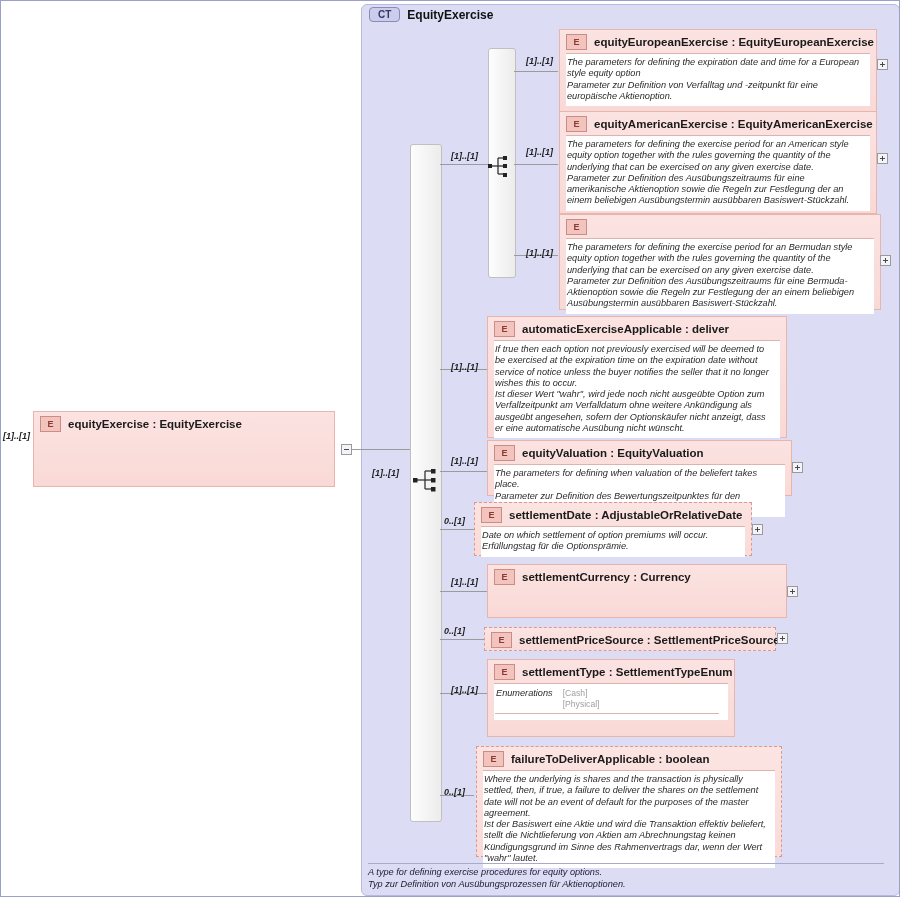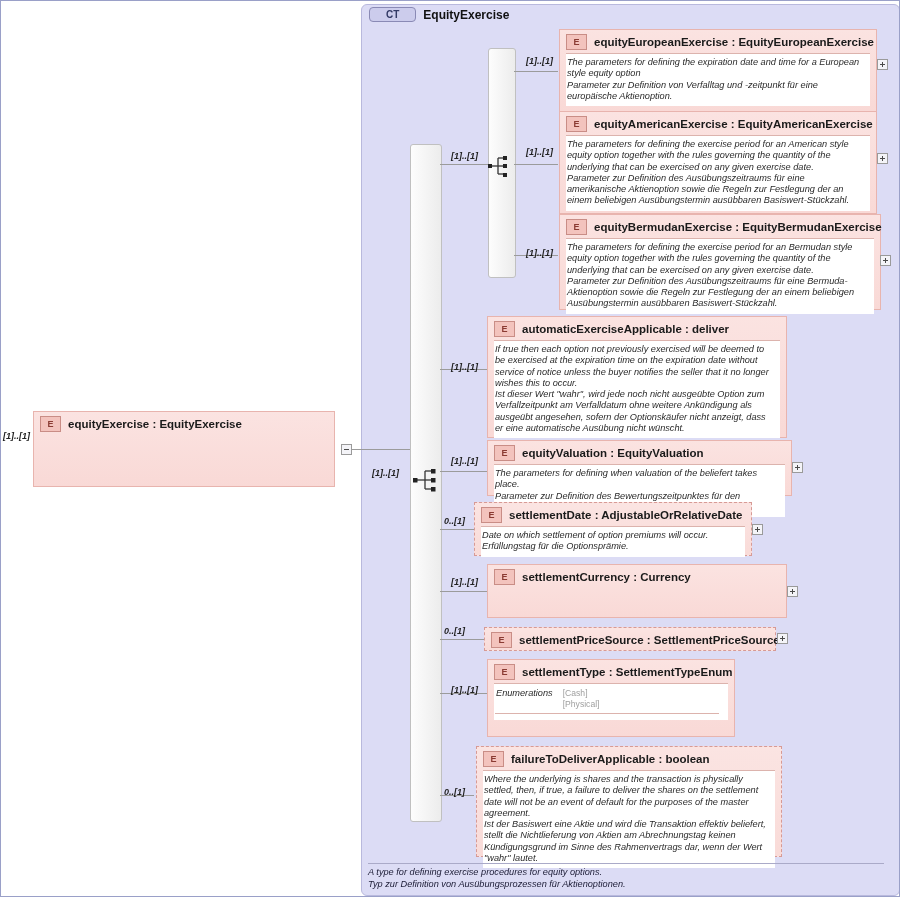--- a/index.html
+++ b/index.html
@@ -27,21 +27,21 @@
     position:absolute;
     display:flex;align-items:center;gap:7px;
     white-space:nowrap;
   }
   .ct-tag{
     display:inline-block;
     font-size:10px;font-weight:bold;color:#333a66;
     border:1px solid #8a8ab5;
     border-radius:4px;
     background:#ccccec;
-    padding:1px 16px;
+    padding:1px 8px;
     line-height:11px;
   }
   .ct-title{
     font-size:12px;font-weight:bold;color:#111111;
   }
 
   
   .group-panel{
     position:absolute;
     background:linear-gradient(to right,#fdfdfd,#ececec);
@@ -233,21 +233,20 @@
       <div class="el-doc">The parameters for defining the exercise period for an American style equity option together with the rules governing the quantity of the underlying that can be exercised on any given exercise date.
 Parameter zur Definition des Ausübungszeitraums für eine amerikanische Aktienoption sowie die Regeln zur Festlegung der an einem beliebigen Ausübungstermin ausübbaren Basiswert-Stückzahl.</div>
     </div>
   </div>
   <div class="toggle plus" style="left:876px;top:152px;"></div>
 
   <div class="card" style="left:525px;top:247px;">[1]..[1]</div>
   <div class="el" style="left:558px;top:213px;width:322px;height:96px;">
     <div class="el-head">
       <span class="el-icon">E</span>
-      <span class="el-name">equityBermudanExercise : EquityBermudanExercise</span>
     </div>
     <div class="el-body">
       <div class="el-doc">The parameters for defining the exercise period for an Bermudan style equity option together with the rules governing the quantity of the underlying that can be exercised on any given exercise date.
 Parameter zur Definition des Ausübungszeitraums für eine Bermuda-Aktienoption sowie die Regeln zur Festlegung der an einem beliebigen Ausübungstermin ausübbaren Basiswert-Stückzahl.</div>
     </div>
   </div>
   <div class="toggle plus" style="left:879px;top:254px;"></div>
 
   <div class="hline" style="left:439px;top:368px;width:48px;"></div>
   <div class="hline" style="left:439px;top:470px;width:48px;"></div>

